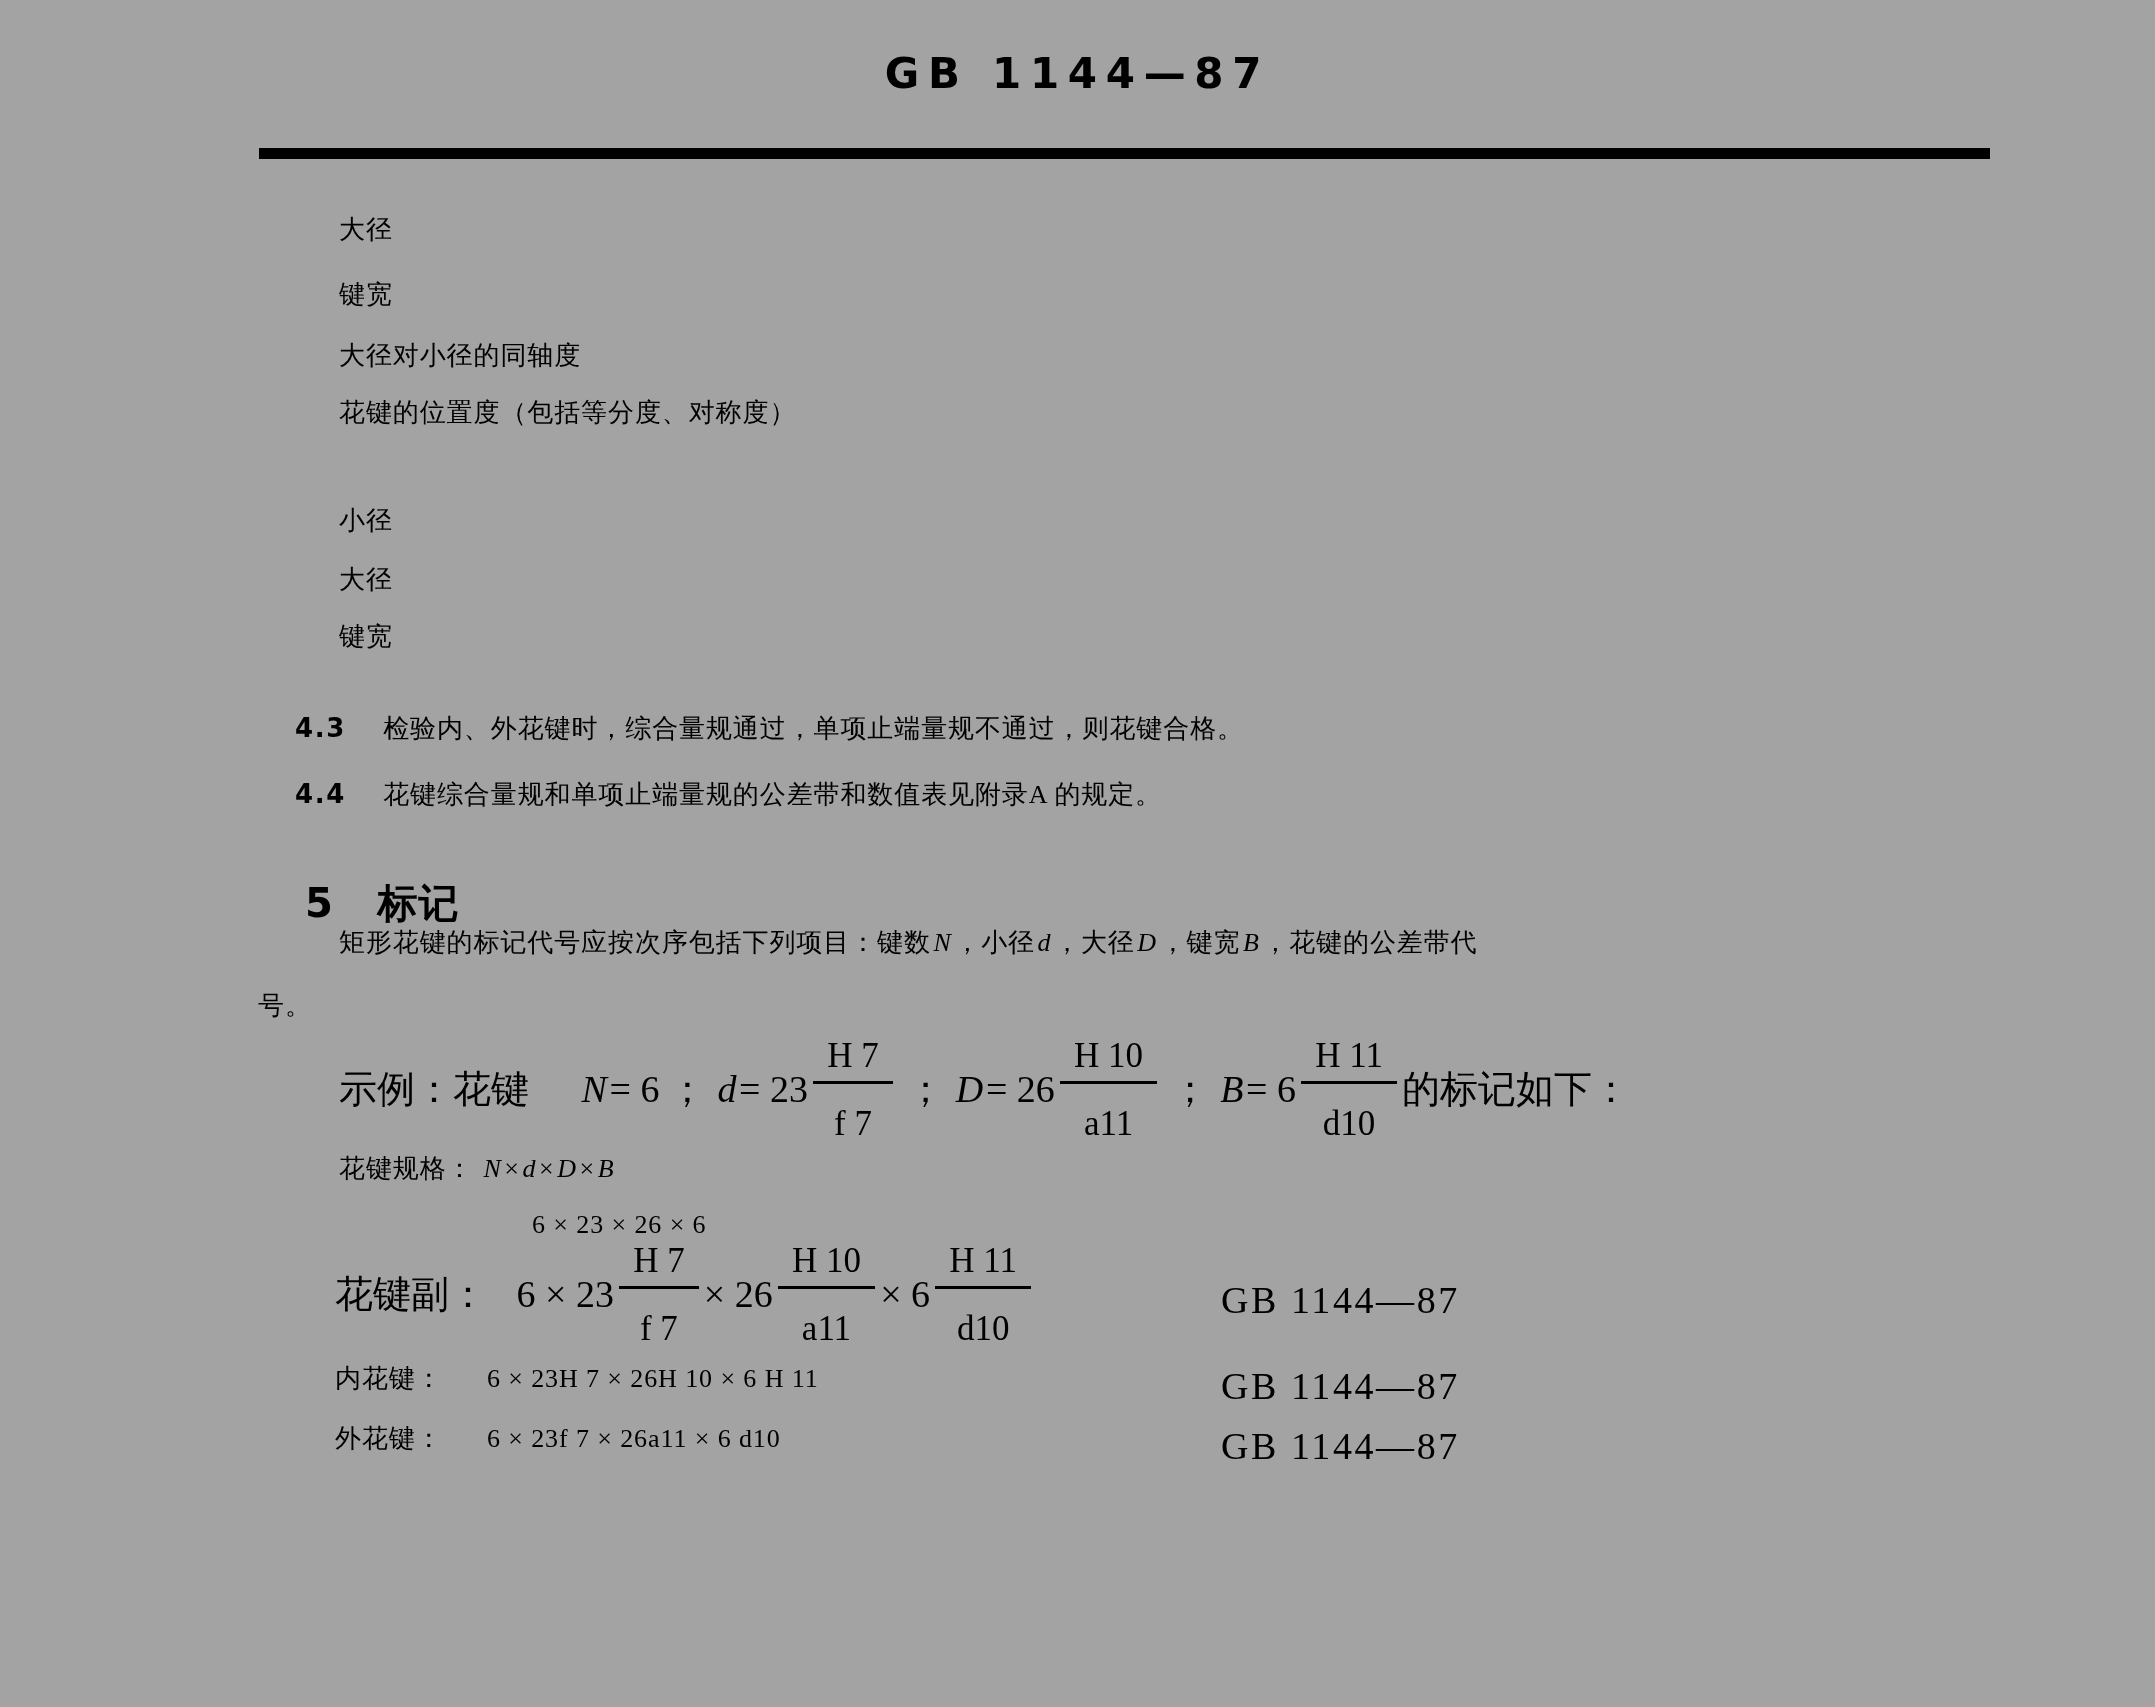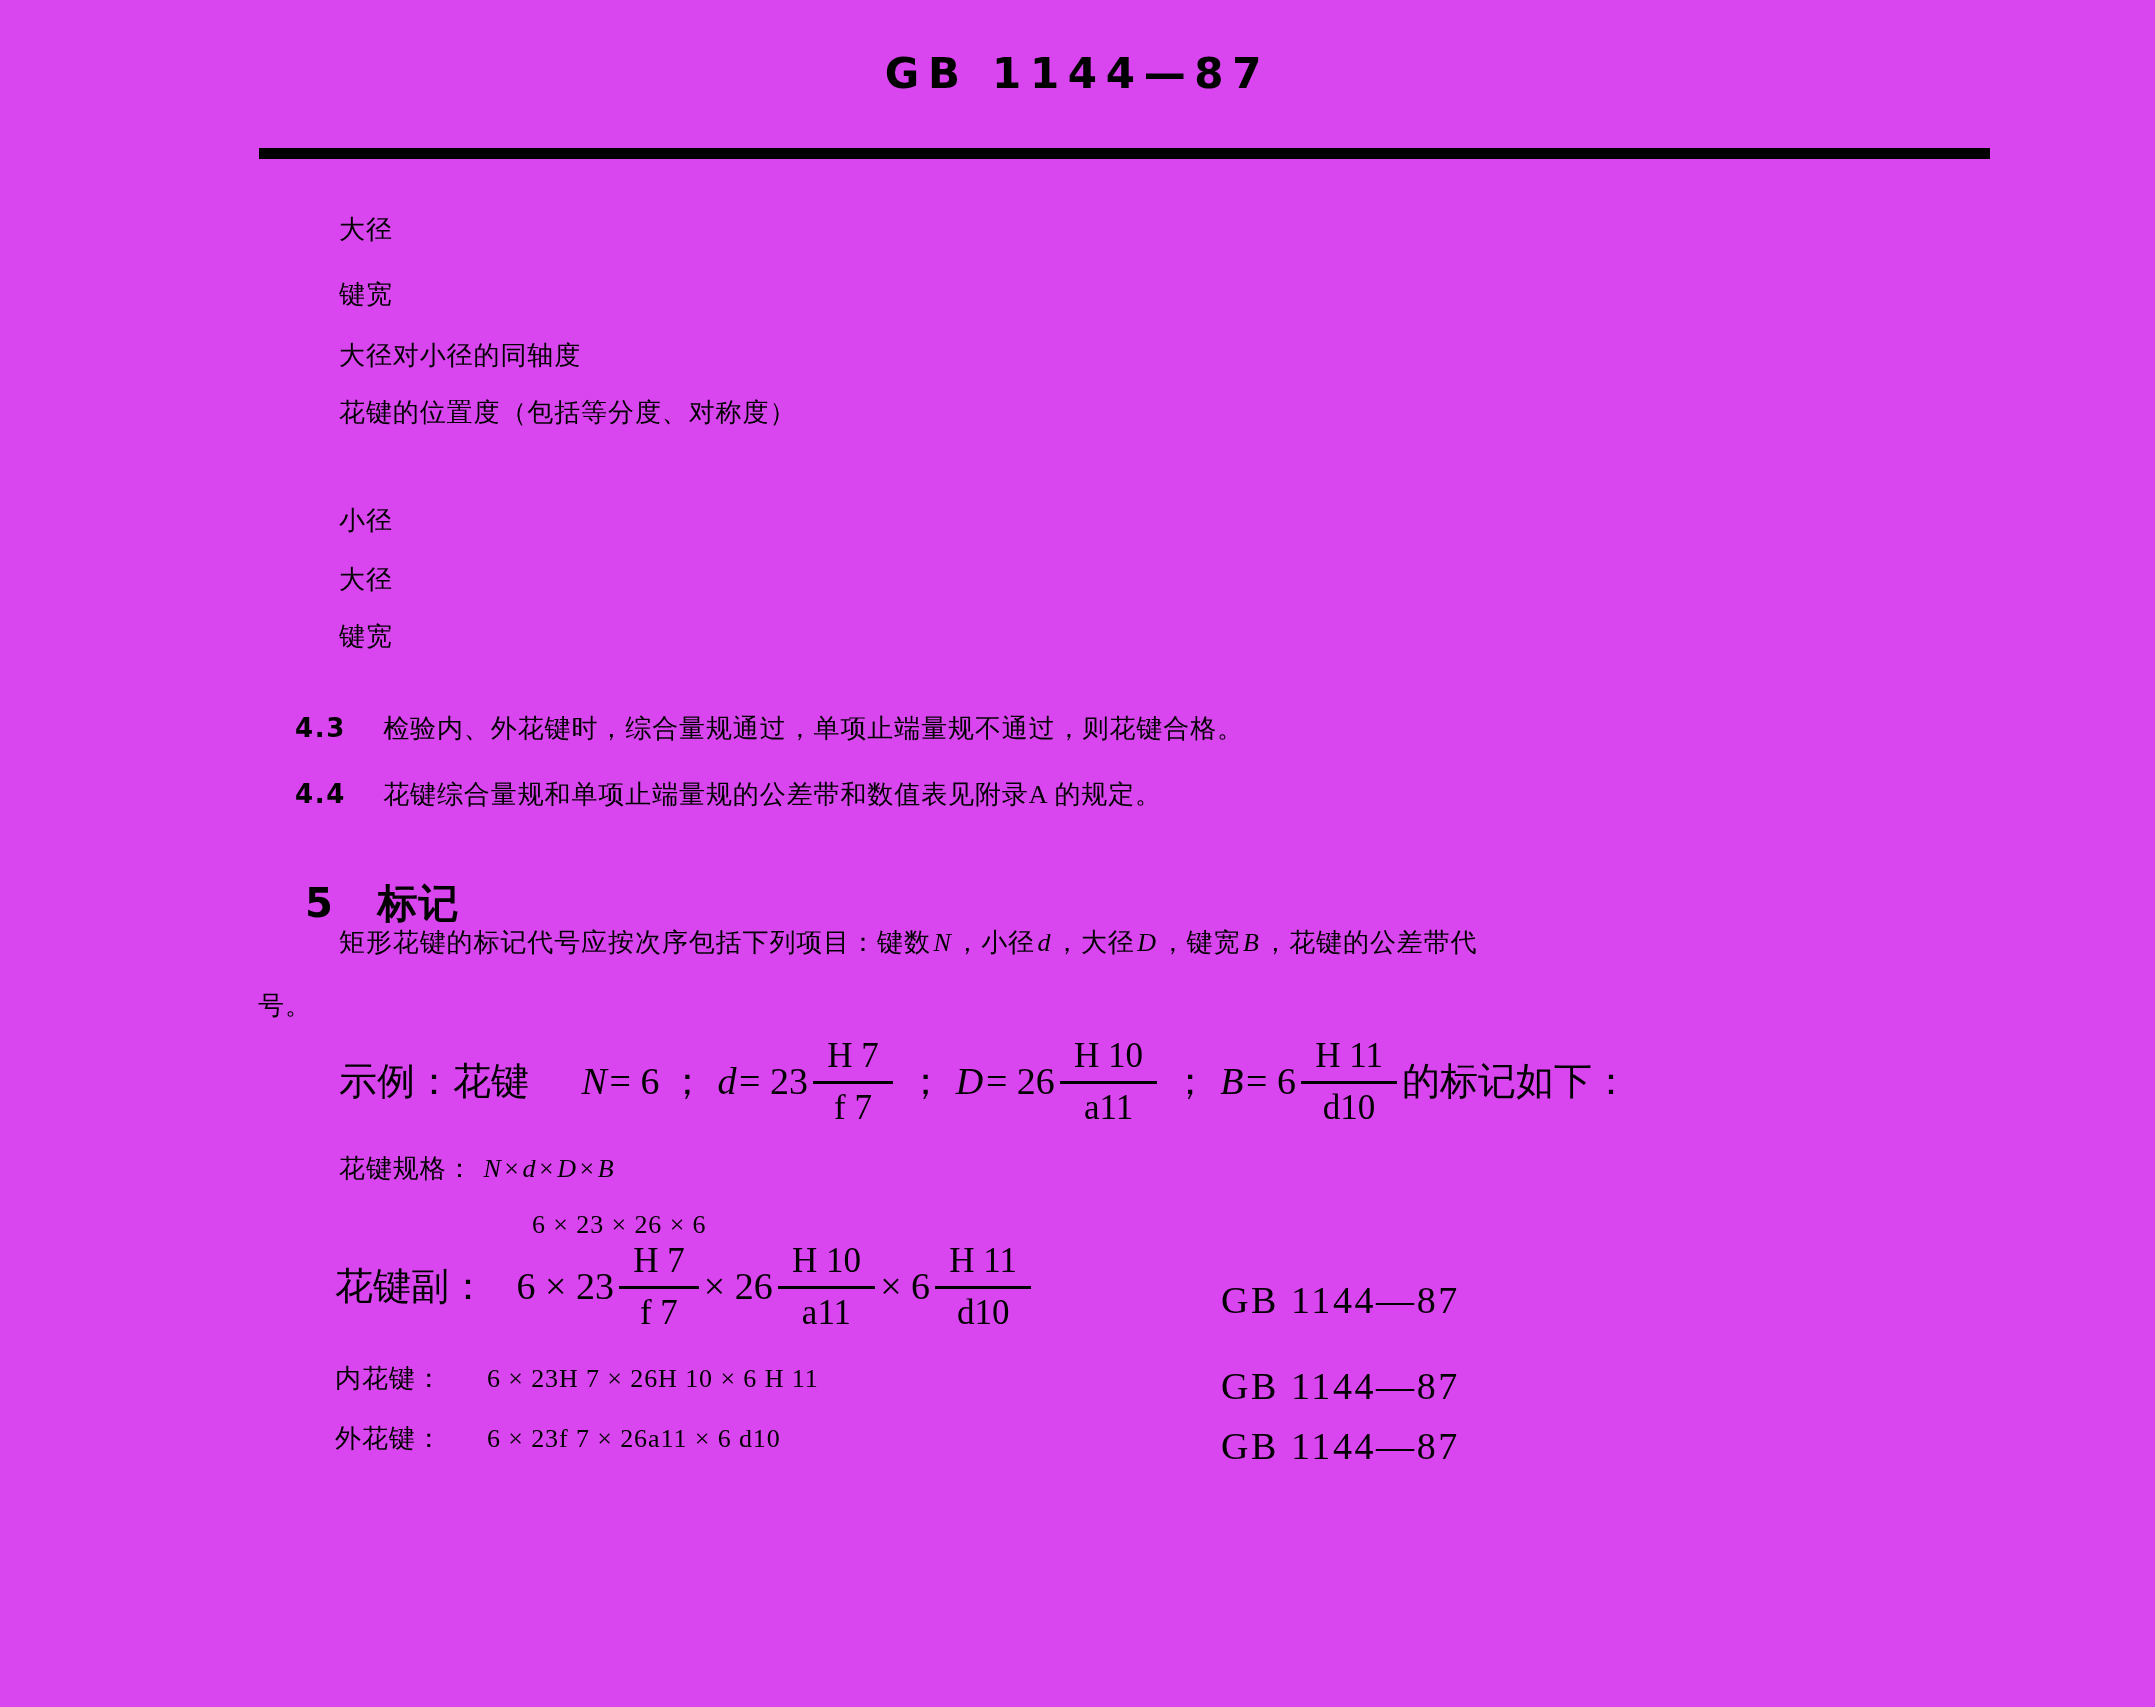--- a/index.html
+++ b/index.html
@@ -1,36 +1,36 @@
 <!DOCTYPE html>
 <html style="font-size:14px"><head>
 <meta charset="utf-8">
 <style>
   html,body { margin:0; padding:0; background:#ffffff; }
   .page {
-    position:relative; width:2155px; height:1708px; background:#d946ef;
+    position:relative; width:2155px; height:1708px; background:#a3a3a3;
     font-family:"Liberation Serif","DejaVu Serif",serif; color:#000;
     overflow:hidden;
   }
   .t { position:absolute; font-size:26px; line-height:1.15; white-space:nowrap; letter-spacing:0.9px; }
   .header-no {
     position:absolute; top:49px; left:0; width:100%; text-align:center;
     font-size:42px; font-weight:bold; letter-spacing:8.7px;
     font-family:"DejaVu Sans","Liberation Sans",sans-serif;
   }
   .rule { position:absolute; left:259px; top:148px; width:1731px; height:11.3px; background:#000; }
   .num {
     font-family:"DejaVu Sans","Liberation Sans",sans-serif;
     font-weight:bold; margin-right:37px; letter-spacing:1.7px;
   }
   .sec-title { font-family:"DejaVu Sans","Liberation Sans",sans-serif; font-weight:bold; font-size:40px; }
   .var { font-style:italic; font-family:"Liberation Serif","DejaVu Serif",serif; padding:0 2.6px; }
   .row { position:absolute; display:flex; align-items:center; font-size:38px; white-space:nowrap; }
   .frac { display:inline-flex; flex-direction:column; align-items:stretch; text-align:center;
-          font-size:35px; line-height:1.05; margin:0 5.2px; vertical-align:middle; }
+          font-size:35px; line-height:1.05; margin:0 5.2px; vertical-align:middle;gap:16px; }
   .frac .fnum { border-bottom:3.5px solid #000; padding:1.7px 14px 7px; }
   .frac .fden { padding-top:5.2px; }
   .gb-col { position:absolute; font-size:38px; letter-spacing:2.6px;
             font-family:"Liberation Serif","DejaVu Serif",serif; white-space:nowrap; }
   .gap-lg { display:inline-block; width:50px; }
   .gap-md { display:inline-block; width:29.5px; }
   .sep { padding:0 8.7px; }
 </style>
 </head>
 <body>

